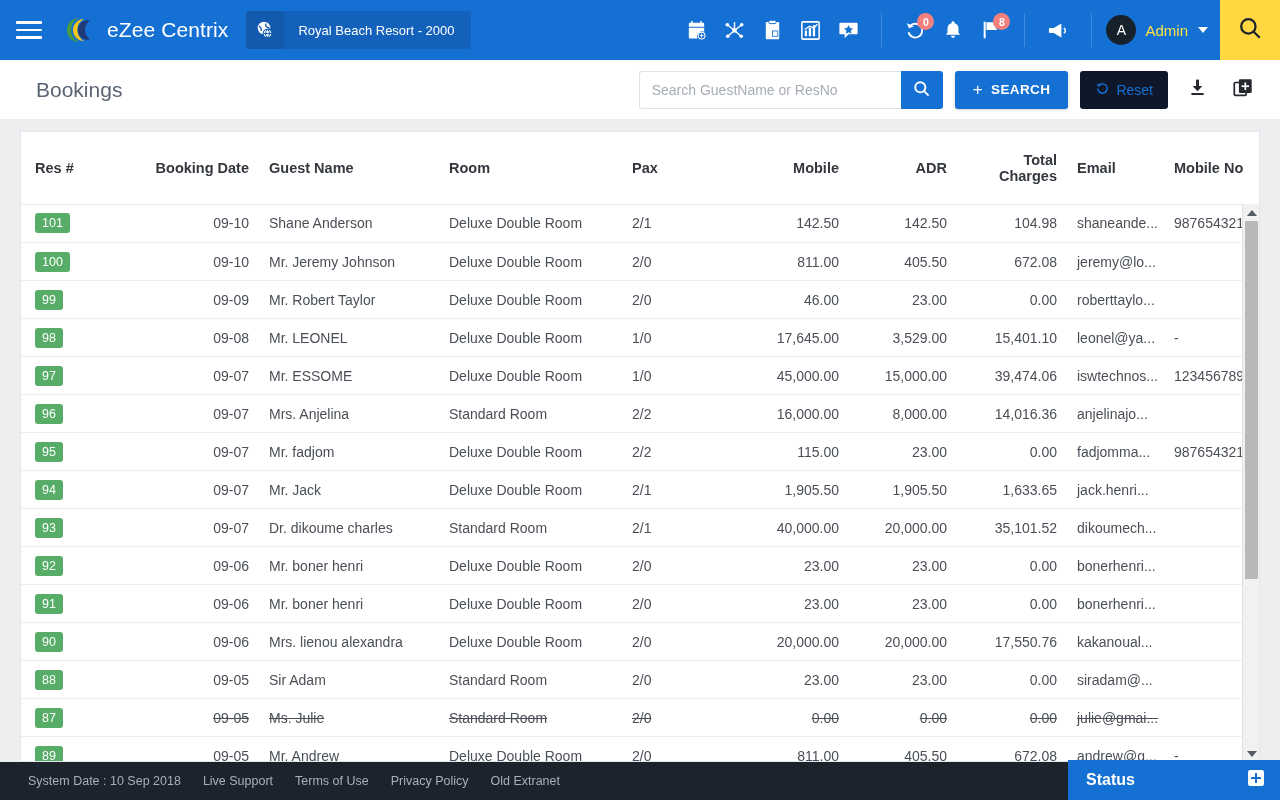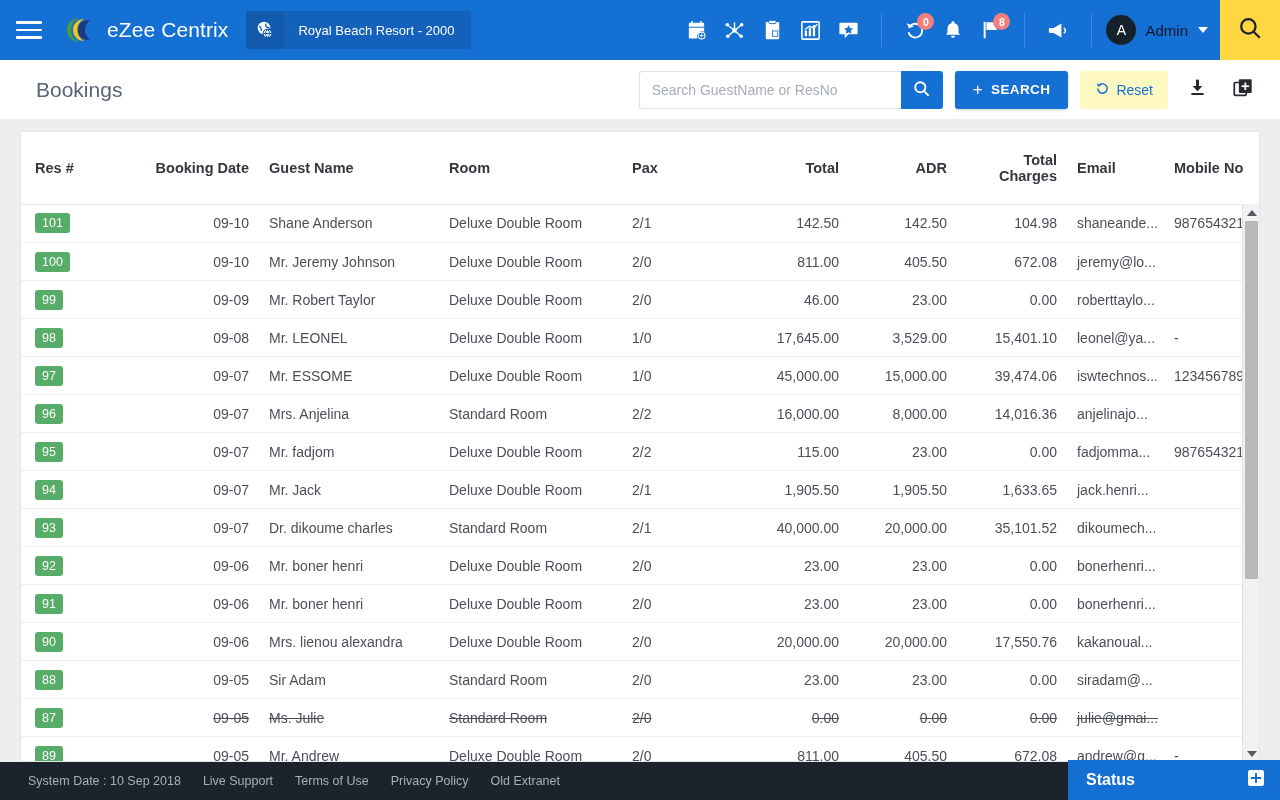--- a/index.html
+++ b/index.html
@@ -75,21 +75,21 @@
     display: flex; align-items: center; gap: 9px;
     padding: 0 12px 0 14px; height: 34px;
     border-left: 1px solid #3d8ae0; cursor: pointer;
   }
   .avatar {
     width: 30px; height: 30px; border-radius: 50%;
     background: #17212b; color: #ffffff;
     display: flex; align-items: center; justify-content: center;
     font-size: 14px;
   }
-  .user-name { color: #0f172a; font-size: 15px; }
+  .user-name { color: #fde047; font-size: 15px; }
   .caret {
     width: 0; height: 0; margin-left: 1px;
     border-left: 5px solid transparent;
     border-right: 5px solid transparent;
     border-top: 6px solid #ffffff;
   }
   .search-tile {
     width: 60px; height: 60px; background: #ffd740;
     display: flex; align-items: center; justify-content: center;
     cursor: pointer;
@@ -126,21 +126,21 @@
     background: #1570d4; color: #ffffff;
     border: none; border-radius: 3px;
     font-size: 13.5px; font-weight: bold; letter-spacing: .4px;
     display: flex; align-items: center; gap: 8px;
     cursor: pointer; box-shadow: 0 1px 3px rgba(0,0,0,.18);
     font-family: "Liberation Sans", sans-serif;
   }
   .btn-plus { font-size: 17px; font-weight: normal; line-height: 1; }
   .btn-reset {
     height: 38px; padding: 0 15px;
-    background: #fef9c3; color: #1570d4;
+    background: #0f172a; color: #1570d4;
     border: none; border-radius: 3px;
     font-size: 14px;
     display: flex; align-items: center; gap: 6px;
     cursor: pointer;
     font-family: "Liberation Sans", sans-serif;
   }
   .tool-icon {
     width: 34px; height: 34px;
     display: flex; align-items: center; justify-content: center;
     cursor: pointer;
@@ -449,21 +449,21 @@
   <div class="panel">
 
     <table>
       <thead>
         <tr>
           <th class="c-res ta-l">Res #</th>
           <th class="c-date ta-l">Booking Date</th>
           <th class="c-guest ta-l">Guest Name</th>
           <th class="c-room ta-l">Room</th>
           <th class="c-pax ta-l">Pax</th>
-          <th class="c-total ta-r">Total</th>
+          <th class="c-total ta-r">Mobile</th>
           <th class="c-adr ta-r">ADR</th>
           <th class="c-charge ta-r">Total Charges</th>
           <th class="c-email ta-l">Email</th>
           <th class="c-mobile ta-l">Mobile No</th>
         </tr>
       </thead>
     </table>
 
     <div class="tbody-scroll">
       <table>

